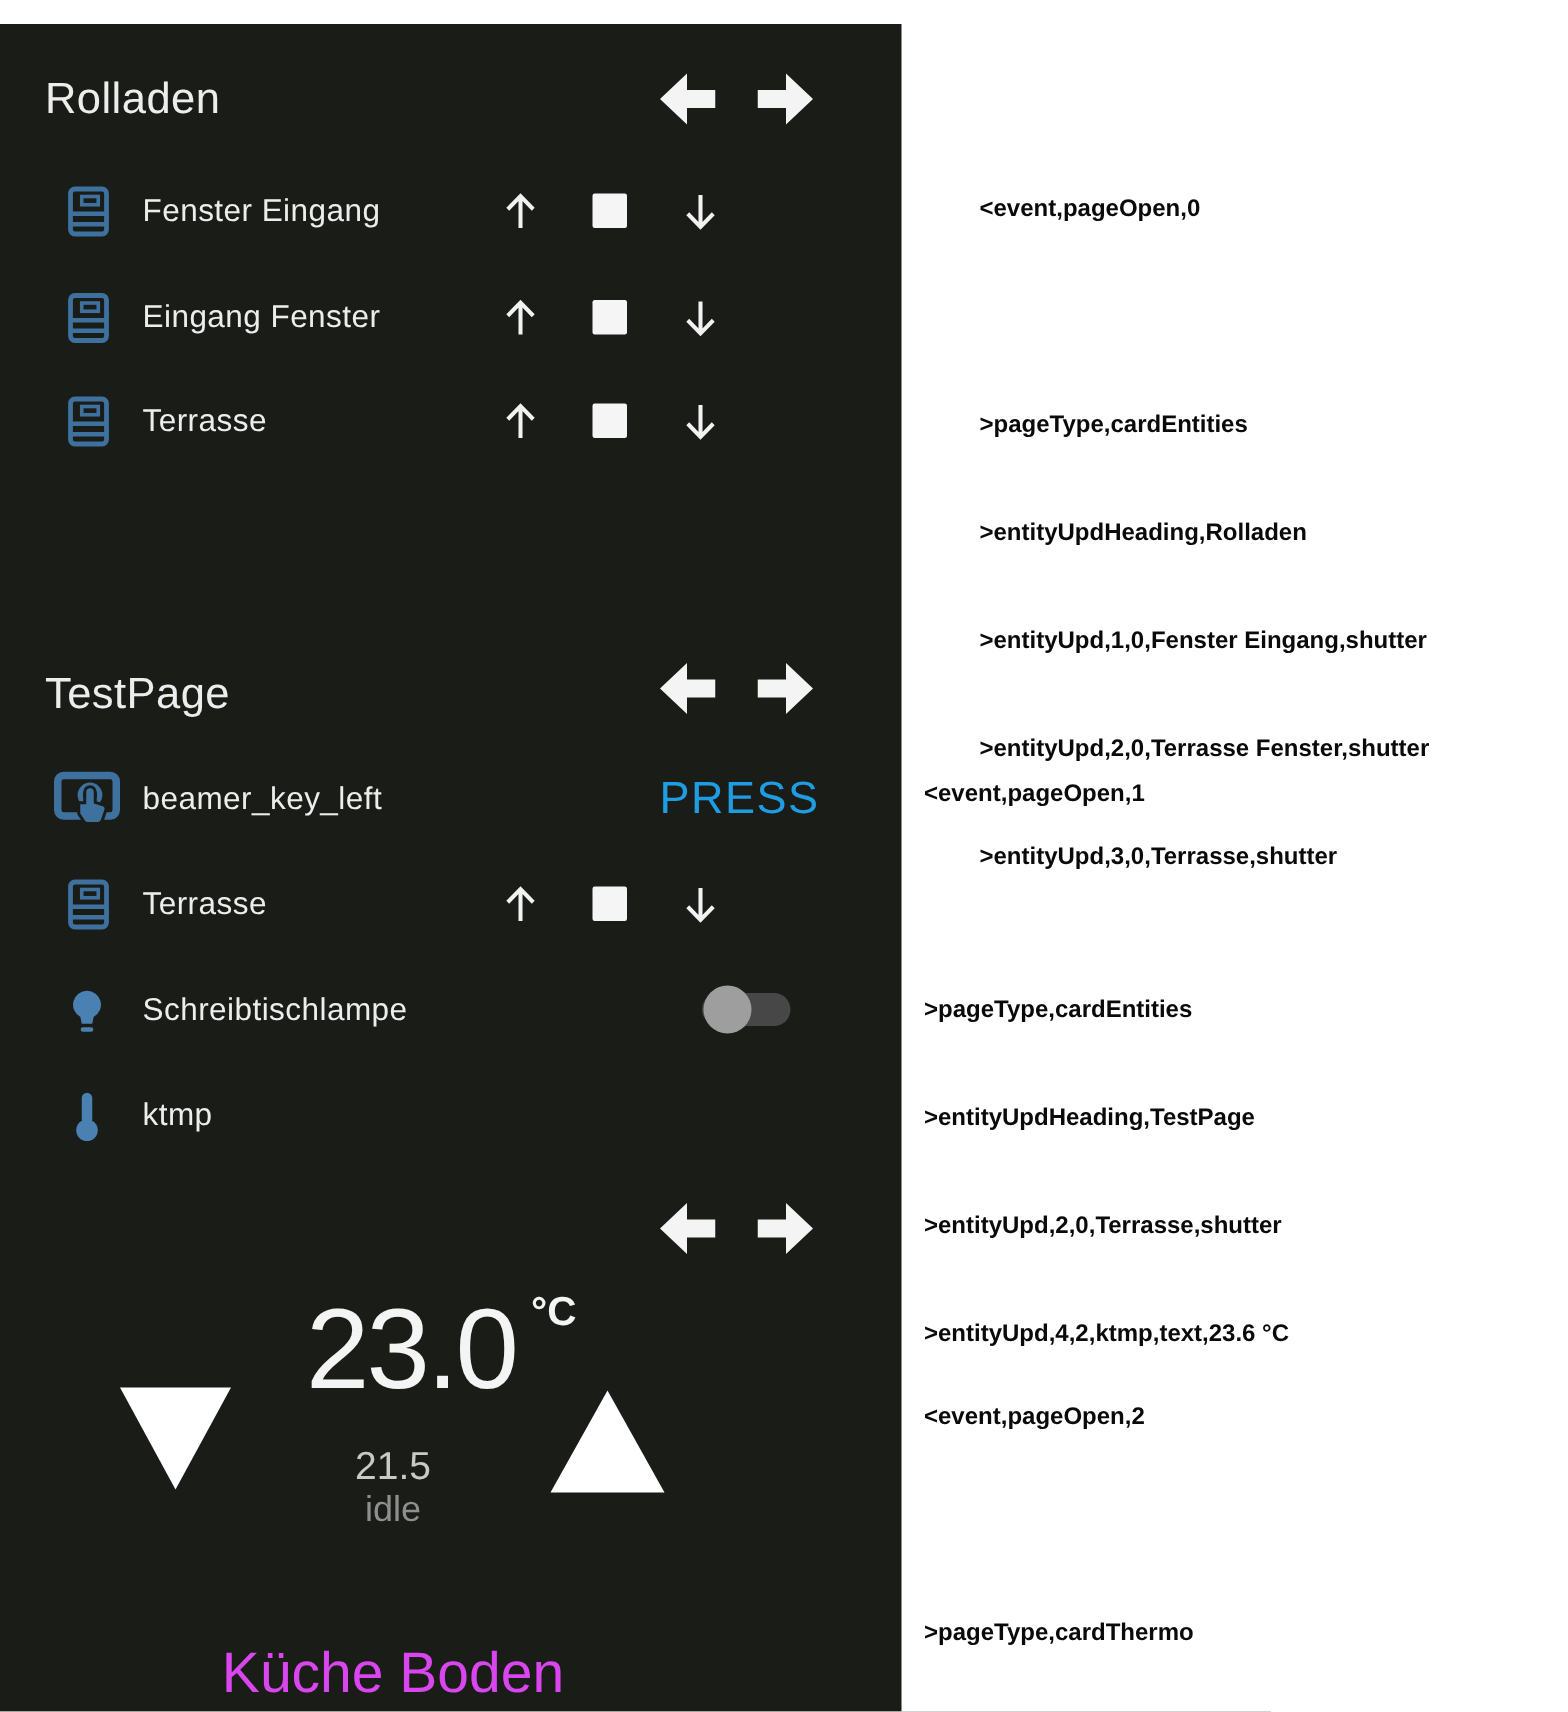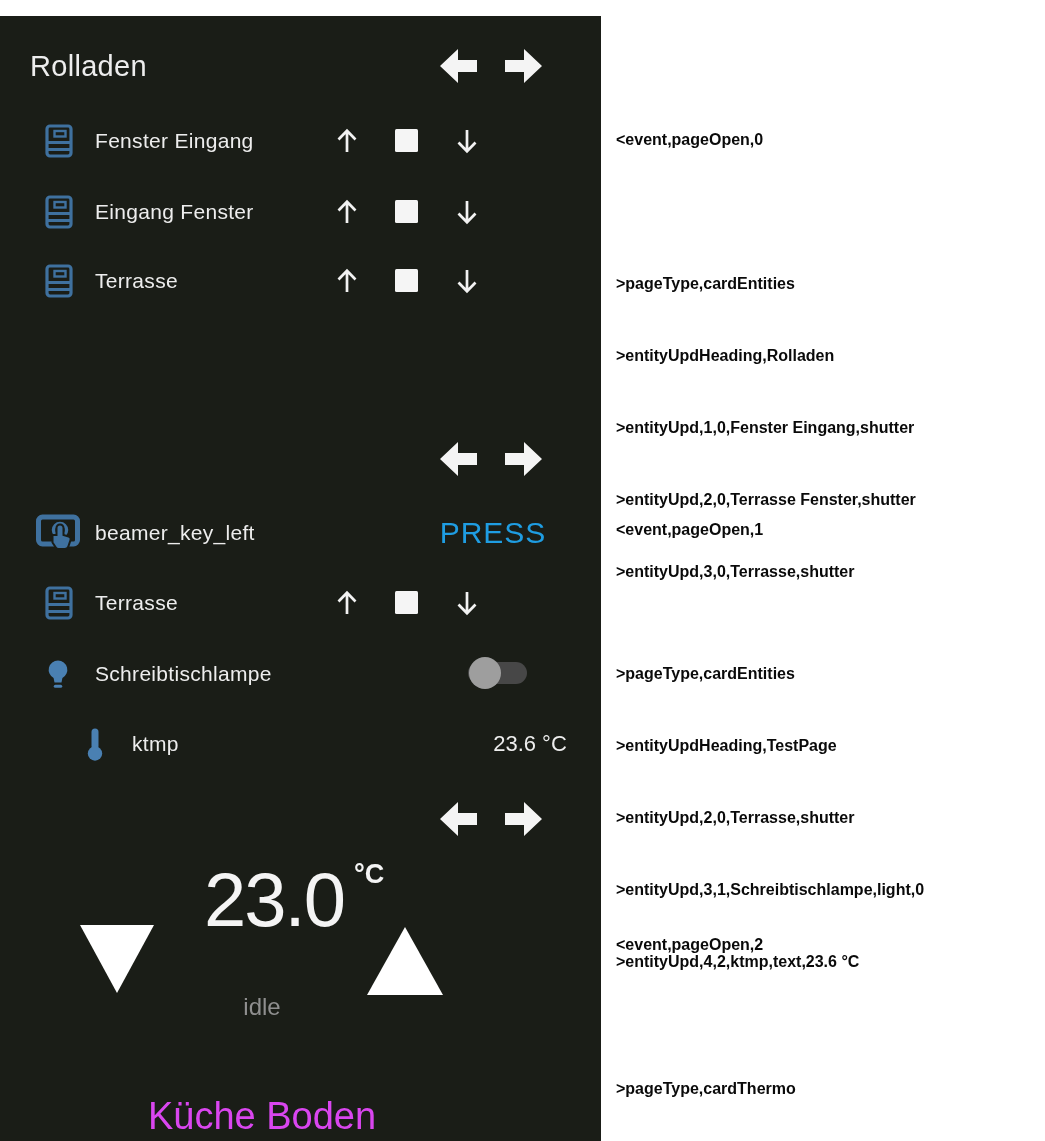--- a/index.html
+++ b/index.html
@@ -155,20 +155,21 @@
         <span class="stop-btn"></span>
         <span class="arrow-btn sh-down">
             <svg width="30" height="30" viewBox="0 0 30 30">
               <use href="#ic-down"></use>
             </svg>
           </span>
       </div>
     </section>
 
     <section class="card" style="top:397px;height:363px;">
+      <h1 class="card-heading" style="top:30px;">TestPage</h1>
       <span class="nav-arrow nav-left" style="top:27px;">
         <svg width="38" height="38" viewBox="0 0 38 38">
             <use href="#ic-arrow-left"></use>
           </svg>
       </span>
       <span class="nav-arrow nav-right" style="top:27px;">
         <svg width="38" height="38" viewBox="0 0 38 38">
             <use href="#ic-arrow-right"></use>
           </svg>
       </span>
@@ -208,70 +209,69 @@
             <svg width="24" height="30" viewBox="0 0 24 30">
               <use href="#ic-bulb"></use>
             </svg>
           </span>
         <span class="e-label">Schreibtischlampe</span>
         <span class="toggle">
             <span class="knob"></span>
           </span>
       </div>
 
-      <div class="row" style="top:309px;margin-left:37px;">
+      <div class="row" style="top:309px;">
         <span class="e-icon bright i-thermo">
             <svg width="16" height="34" viewBox="0 0 16 34">
               <use href="#ic-thermo"></use>
             </svg>
           </span>
         <span class="e-label">ktmp</span>
-        <span class="value text-val">23.6 °C</span>
       </div>
     </section>
 
     <section class="card" style="top:760px;height:381px;">
       <span class="nav-arrow nav-left" style="top:24px;">
         <svg width="38" height="38" viewBox="0 0 38 38">
             <use href="#ic-arrow-left"></use>
           </svg>
       </span>
       <span class="nav-arrow nav-right" style="top:24px;">
         <svg width="38" height="38" viewBox="0 0 38 38">
             <use href="#ic-arrow-right"></use>
           </svg>
       </span>
     </section>
 
     <span class="thermo-num">23.0</span>
     <span class="thermo-unit">°C</span>
     <span class="tri tri-down"></span>
     <span class="tri tri-up"></span>
+    <div class="thermo-setpoint">21.5</div>
     <div class="thermo-state">idle</div>
     <div class="thermo-title">Küche Boden</div>
   </div>
 
-  <div class="proto-block" style="top:80px;">
+  <div class="proto-block" style="top:80px;margin-left:37px;">
     <div>&lt;event,pageOpen,0</div>
     <div class="proto-lines">
       <div>&gt;pageType,cardEntities</div>
       <div>&gt;entityUpdHeading,Rolladen</div>
       <div>&gt;entityUpd,1,0,Fenster Eingang,shutter</div>
       <div>&gt;entityUpd,2,0,Terrasse Fenster,shutter</div>
       <div>&gt;entityUpd,3,0,Terrasse,shutter</div>
     </div>
   </div>
 
   <div class="proto-block" style="top:470px;">
     <div>&lt;event,pageOpen,1</div>
     <div class="proto-lines">
       <div>&gt;pageType,cardEntities</div>
       <div>&gt;entityUpdHeading,TestPage</div>
       <div>&gt;entityUpd,2,0,Terrasse,shutter</div>
-      <div>&gt;entityUpd,3,1,Schreibtischlampe,light,0</div>
       <div>&gt;entityUpd,4,2,ktmp,text,23.6 °C</div>
     </div>
   </div>
 
   <div class="proto-block" style="top:885px;">
     <div>&lt;event,pageOpen,2</div>
     <div class="proto-lines">
       <div>&gt;pageType,cardThermo</div>
       
     </div>

